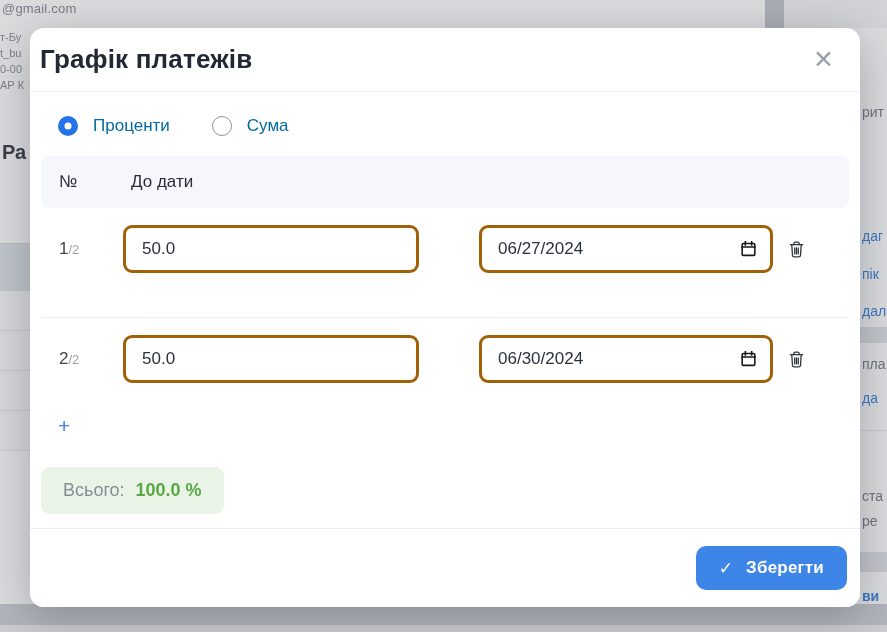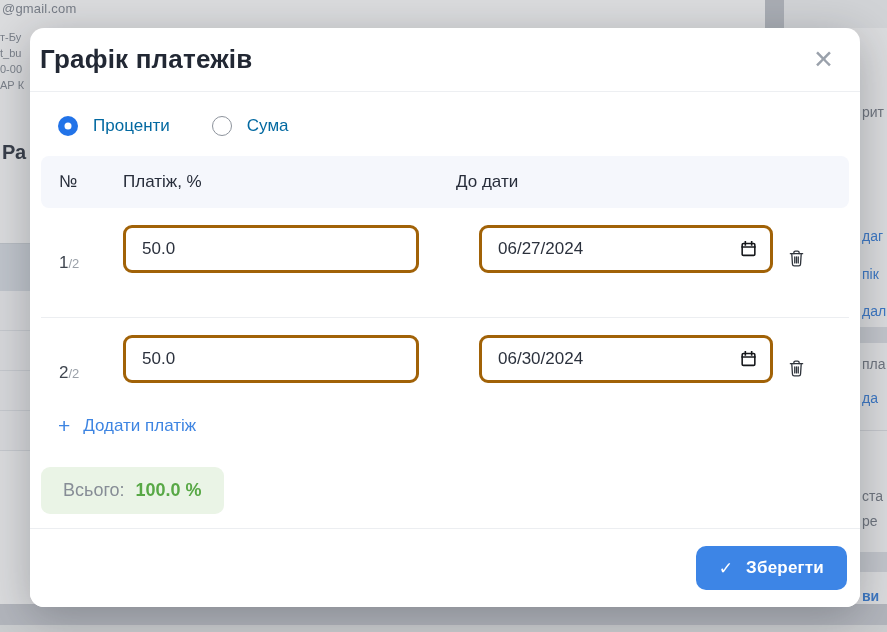--- a/index.html
+++ b/index.html
@@ -88,21 +88,21 @@
   .t-head {
     display: flex; align-items: center; height: 52px;
     background: #f5f7fc; border-radius: 8px;
     padding: 0 30px 0 18px; font-size: 17px; color: #272d3a;
   }
   .col-num { width: 64px; flex: 0 0 auto; }
   .col-pay { width: 296px; flex: 0 0 auto; margin-right: 29px; }
   .col-date { flex: 1; padding-left: 31px; }
   .col-date.hdr { padding-left: 8px; }
   .col-del { width: 46px; flex: 0 0 auto; display: flex; justify-content: center; }
-  .t-row { display: flex; align-items: flex-end; padding: 17px 30px 16px 18px; }
+  .t-row { display: flex; align-items: center; padding: 17px 30px 16px 18px; }
   .t-row + .t-row { border-top: 1px solid #eceef1; margin-top: 28px; }
   .row-num { font-size: 17px; color: #3f454f; }
   .row-num .frac { font-size: 13px; color: #9aa0a8; }
   .cell-input {
     width: 100%; height: 48px; border: 3px solid #a16207; border-radius: 9px;
     padding: 0 16px; font-size: 17px; color: #2b313d; outline: none;
     font-family: inherit; background: #fff;
   }
   .date-wrap { position: relative; width: 297px; }
   .date-wrap .cell-input { padding-right: 46px; }
@@ -204,21 +204,20 @@
     </div>
     <div class="radio-opt">
       <span class="radio-circle off"></span>
       <span class="radio-label">Сума</span>
     </div>
   </div>
 
   <div class="ptable">
     <div class="t-head">
       <span class="col-num">№</span>
-      <span class="col-pay">Платіж, %</span>
       <span class="col-date hdr">До дати</span>
       <span class="col-del"></span>
     </div>
 
     <div class="t-row">
       <span class="col-num row-num"><span>1</span><span class="frac">/2</span></span>
       <span class="col-pay">
         <input class="cell-input" type="text" value="50.0" style="">
       </span>
       <span class="col-date">
@@ -277,21 +276,20 @@
               <path d="M14 10.2v6.8"></path>
           </svg>
         </button>
       </span>
     </div>
   </div>
 
   <div>
     <button class="add-link">
       <span class="plus">+</span>
-      <span>Додати платіж</span>
     </button>
   </div>
 
   <div>
     <div class="total-badge">
       <span class="total-label">Всього:</span>
       <span class="total-value">100.0 %</span>
     </div>
   </div>
 

